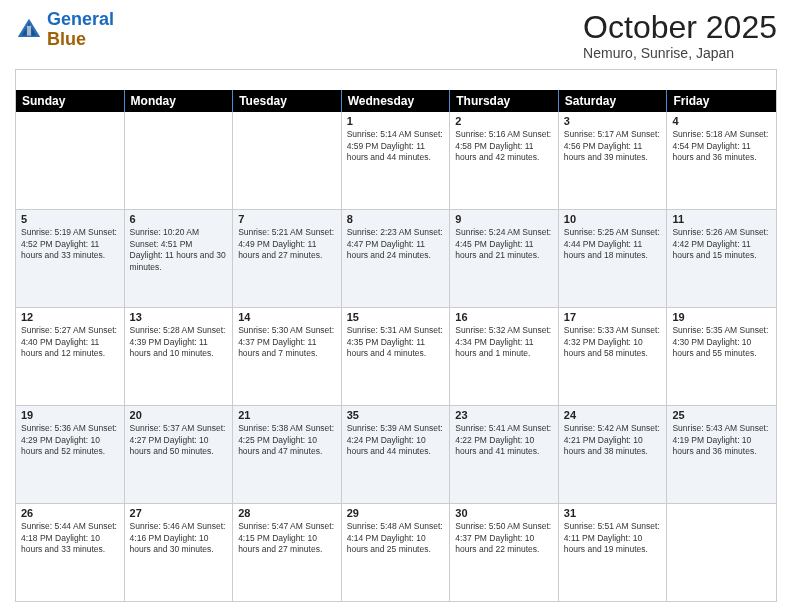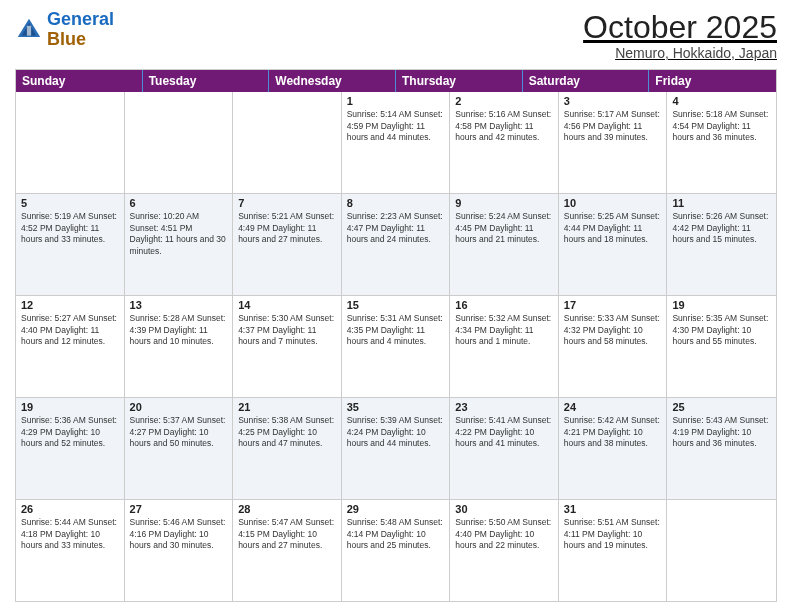--- a/index.html
+++ b/index.html
@@ -35,43 +35,42 @@
       line-height: 1.1;
     }
     .logo-text span {
       color: #1a6bbf;
     }
     .logo-icon {
       width: 28px;
       height: 28px;
     }
     .title-block {
-      text-align: right;
-      text-decoration: underline;
     }
     .month-title {
       font-size: 32px;
       font-weight: normal;
       color: #222;
       line-height: 1.1;
     }
     .location {
       font-size: 14px;
       color: #444;
     }
     .calendar {
       flex: 1;
       display: flex;
       flex-direction: column;
       border: 1px solid #ccc;
     }
     .cal-header {
       display: grid;
-      grid-template-columns: repeat(6, 1fr);
-      background: #701a75;
+      grid-template-columns: repeat(7, 1fr);
+      background: #000000;
+      margin-top: 20px;
     }
     .cal-header-cell {
       color: #fff;
       font-size: 12px;
       font-weight: bold;
       padding: 4px 6px;
       text-align: left;
       border-right: 1px solid #4a8dd5;
     }
     .cal-header-cell:last-child {
@@ -130,27 +129,28 @@
         <polygon points="20,10 30,28 10,28" fill="#1a5090"></polygon>
         <rect x="17" y="14" width="6" height="14" fill="#fff" opacity="0.6"></rect>
       </svg>
       <div class="logo-text">
         <div><span>General</span></div>
         <div><span style="color:#a16207">Blue</span></div>
       </div>
     </div>
     <div class="title-block">
       <div class="month-title">October 2025</div>
-      <div class="location">Nemuro, Hokkaido, Japan</div>
+      <div class="location">Nemuro, Sunrise, Japan</div>
     </div>
   </div>
 
   <div class="calendar">
     <div class="cal-header">
     <div class="cal-header-cell">Sunday</div>
+        <div class="cal-header-cell">Monday</div>
         <div class="cal-header-cell">Tuesday</div>
         <div class="cal-header-cell">Wednesday</div>
         <div class="cal-header-cell">Thursday</div>
         <div class="cal-header-cell">Saturday</div>
         <div class="cal-header-cell">Friday</div>
       </div>
     <div class="cal-body">
     <div class="cal-row">
           <div class="cal-cell"></div>
           <div class="cal-cell"></div>
@@ -333,21 +333,21 @@
           </div>
           <div class="cal-cell">
             <div class="day-num">29</div>
             <div class="day-info">Sunrise: 5:48 AM
 Sunset: 4:14 PM
 Daylight: 10 hours and 25 minutes.</div>
           </div>
           <div class="cal-cell">
             <div class="day-num">30</div>
             <div class="day-info">Sunrise: 5:50 AM
-Sunset: 4:40 PM
+Sunset: 4:37 PM
 Daylight: 10 hours and 22 minutes.</div>
           </div>
           <div class="cal-cell">
             <div class="day-num">31</div>
             <div class="day-info">Sunrise: 5:51 AM
 Sunset: 4:11 PM
 Daylight: 10 hours and 19 minutes.</div>
           </div>
           <div class="cal-cell"></div>
         </div>

